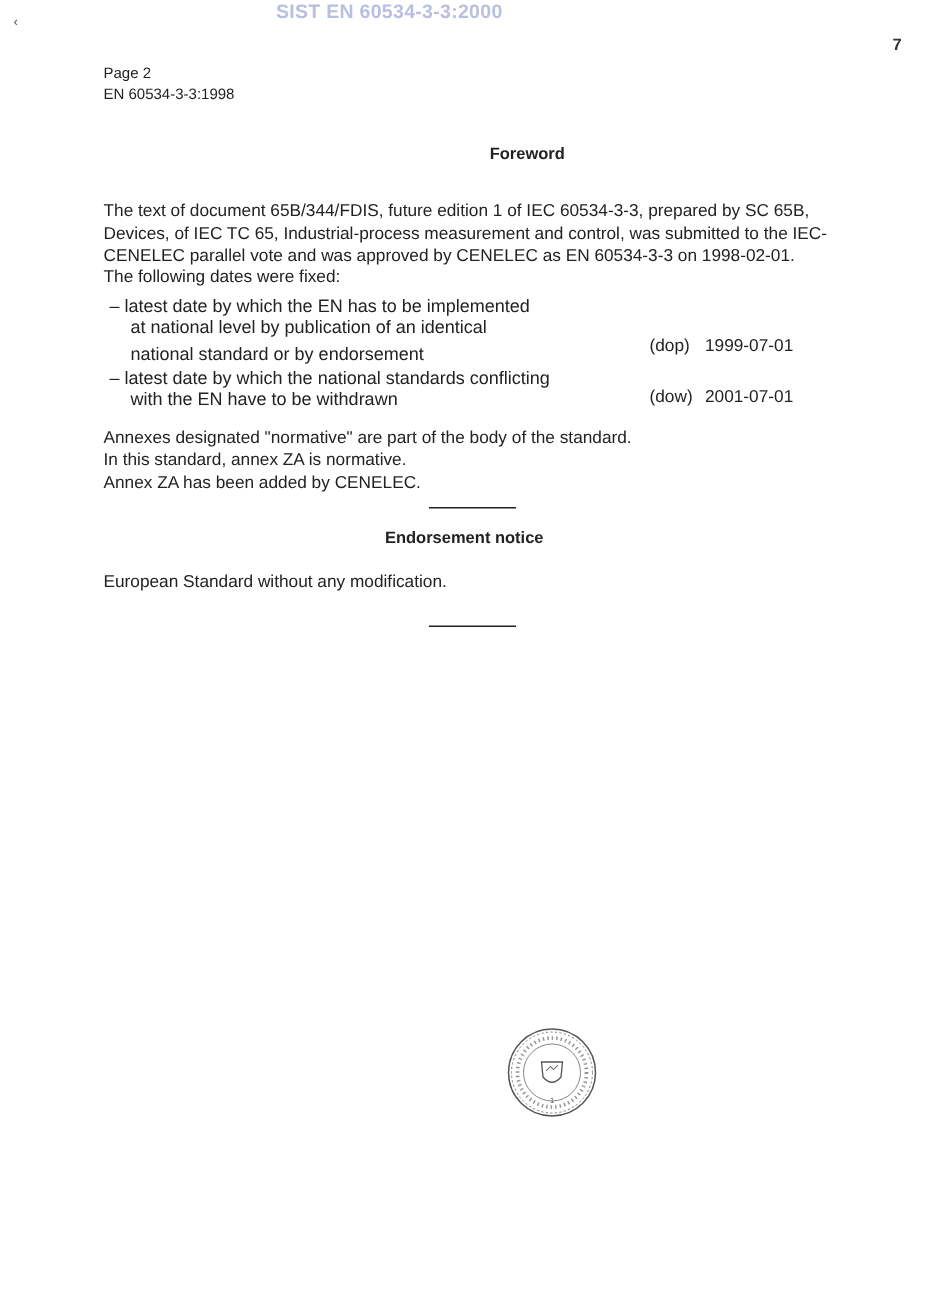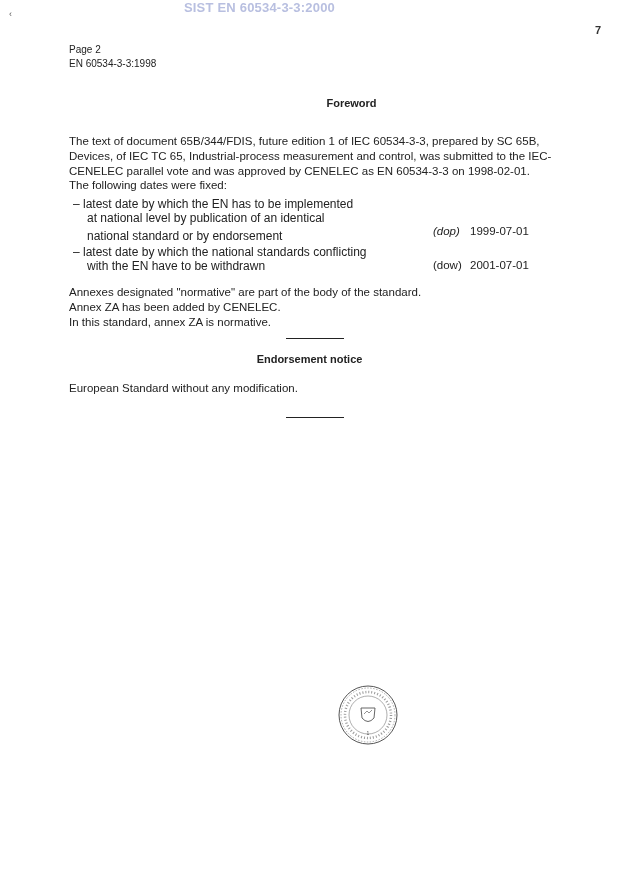--- a/index.html
+++ b/index.html
@@ -38,35 +38,35 @@
   <div class="justify">Devices, of IEC TC 65, Industrial-process measurement and control, was submitted to the IEC-</div>
   <div>CENELEC parallel vote and was approved by CENELEC as EN 60534-3-3 on 1998-02-01.</div>
 </div>
 
 <div class="p" style="top:178px;">The following dates were fixed:</div>
 
 <div>
   <div class="row" style="top:197px;">–  latest date by which the EN has to be implemented</div>
   <div class="row" style="top:211px;left:87px;">at national level by publication of an identical</div>
   <div class="row" style="top:229px;left:87px;">national standard or by endorsement</div>
-  <div class="code" style="top:225px;font-style:italic;">(dop)</div>
+  <div class="code" style="top:225px;">(dop)</div>
   <div class="date" style="top:225px;">1999-07-01</div>
 </div>
 
 <div>
   <div class="row" style="top:245px;">–  latest date by which the national standards conflicting</div>
   <div class="row" style="top:259px;left:87px;text-align:right;">with the EN have to be withdrawn</div>
   <div class="code" style="top:259px;">(dow)</div>
   <div class="date" style="top:259px;">2001-07-01</div>
 </div>
 
 <div class="p" style="top:285px;">
   <div>Annexes designated "normative" are part of the body of the standard.</div>
+  <div>In this standard, annex ZA is normative.</div>
   <div>Annex ZA has been added by CENELEC.</div>
-  <div>In this standard, annex ZA is normative.</div>
 </div>
 
 <div class="rule" style="top:338px;"></div>
 
 <div class="h" style="top:353px;">Endorsement notice</div>
 
 <div class="p" style="top:381px;">
   <div>European Standard without any modification.</div>
 </div>
 

